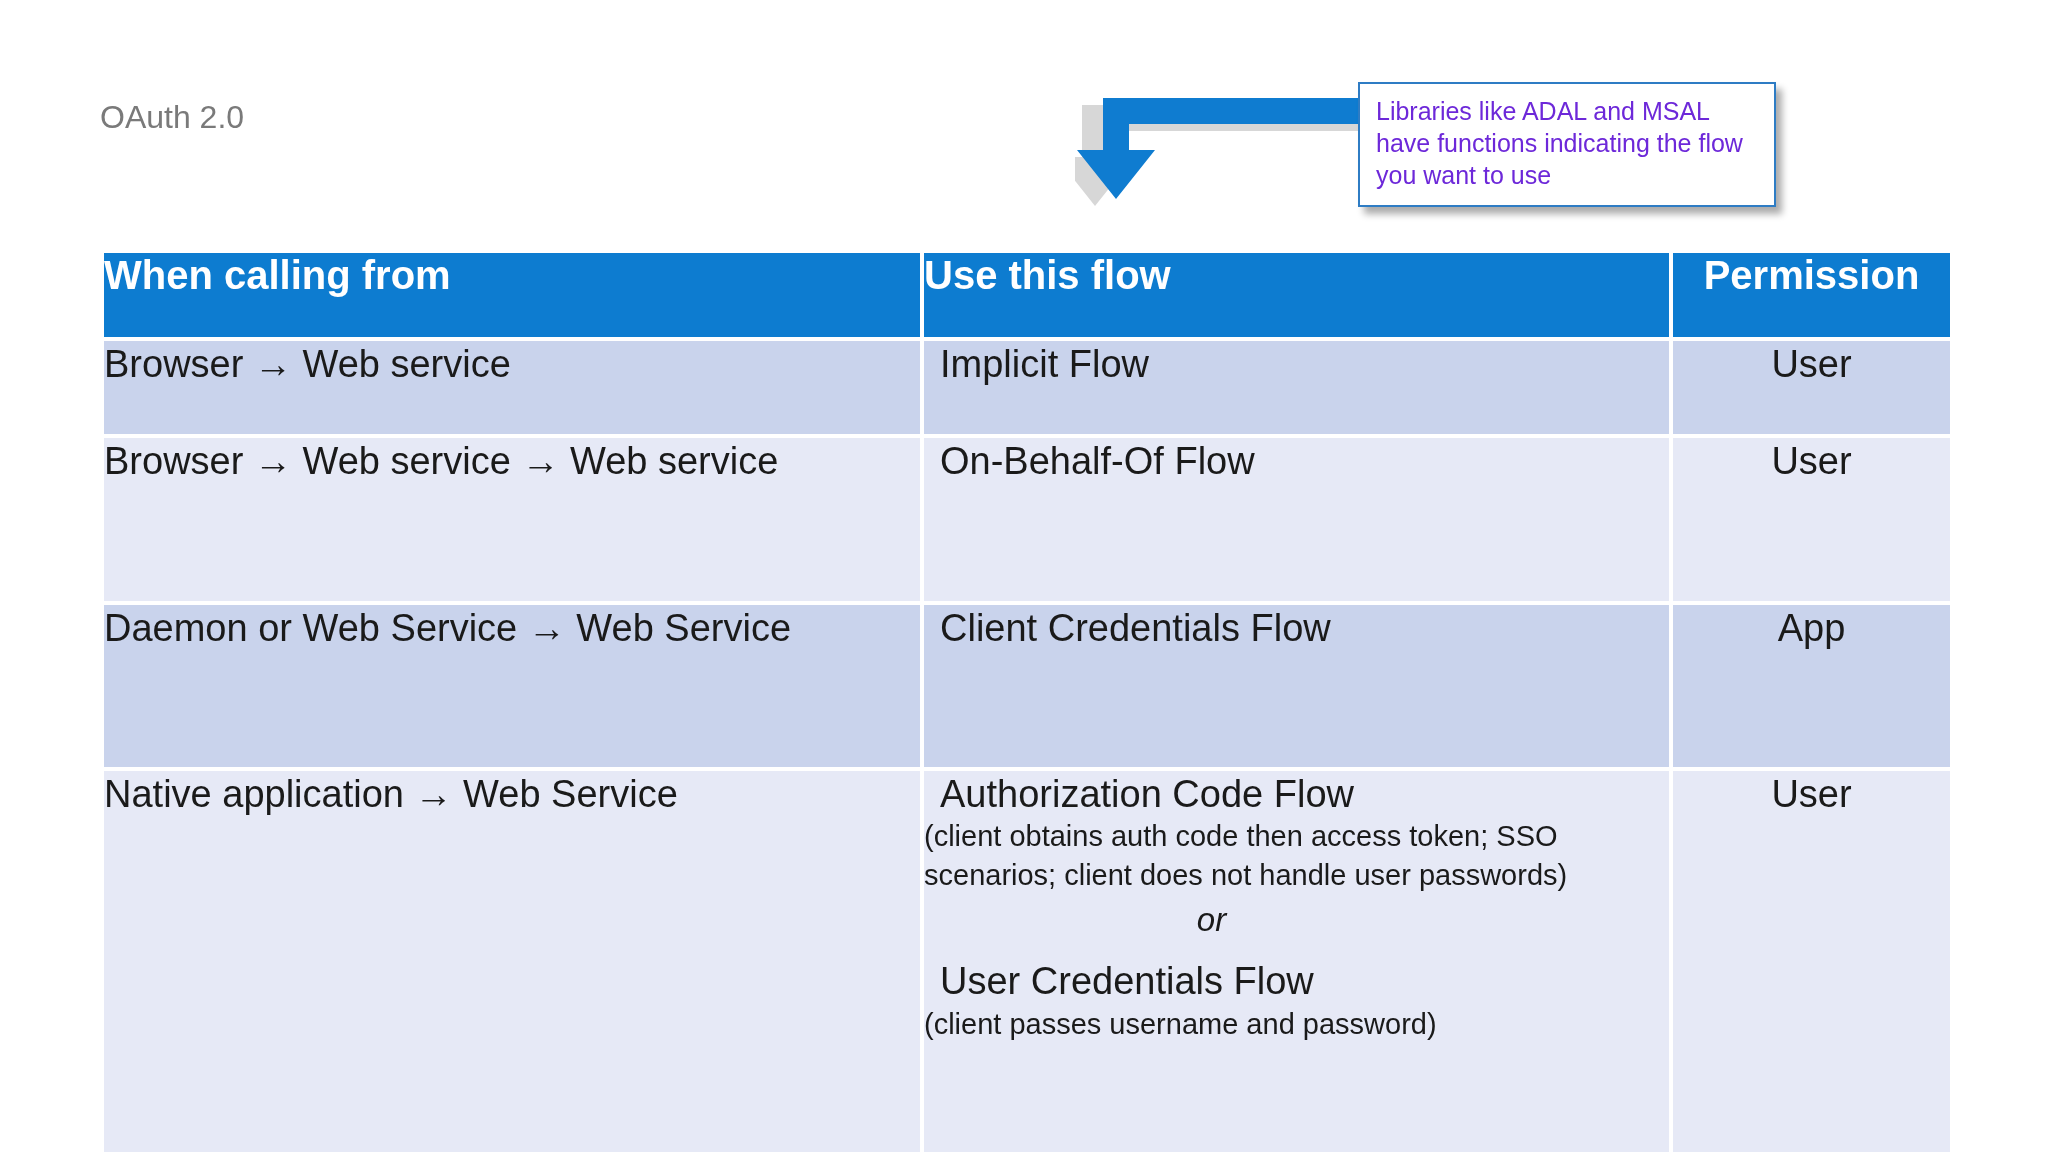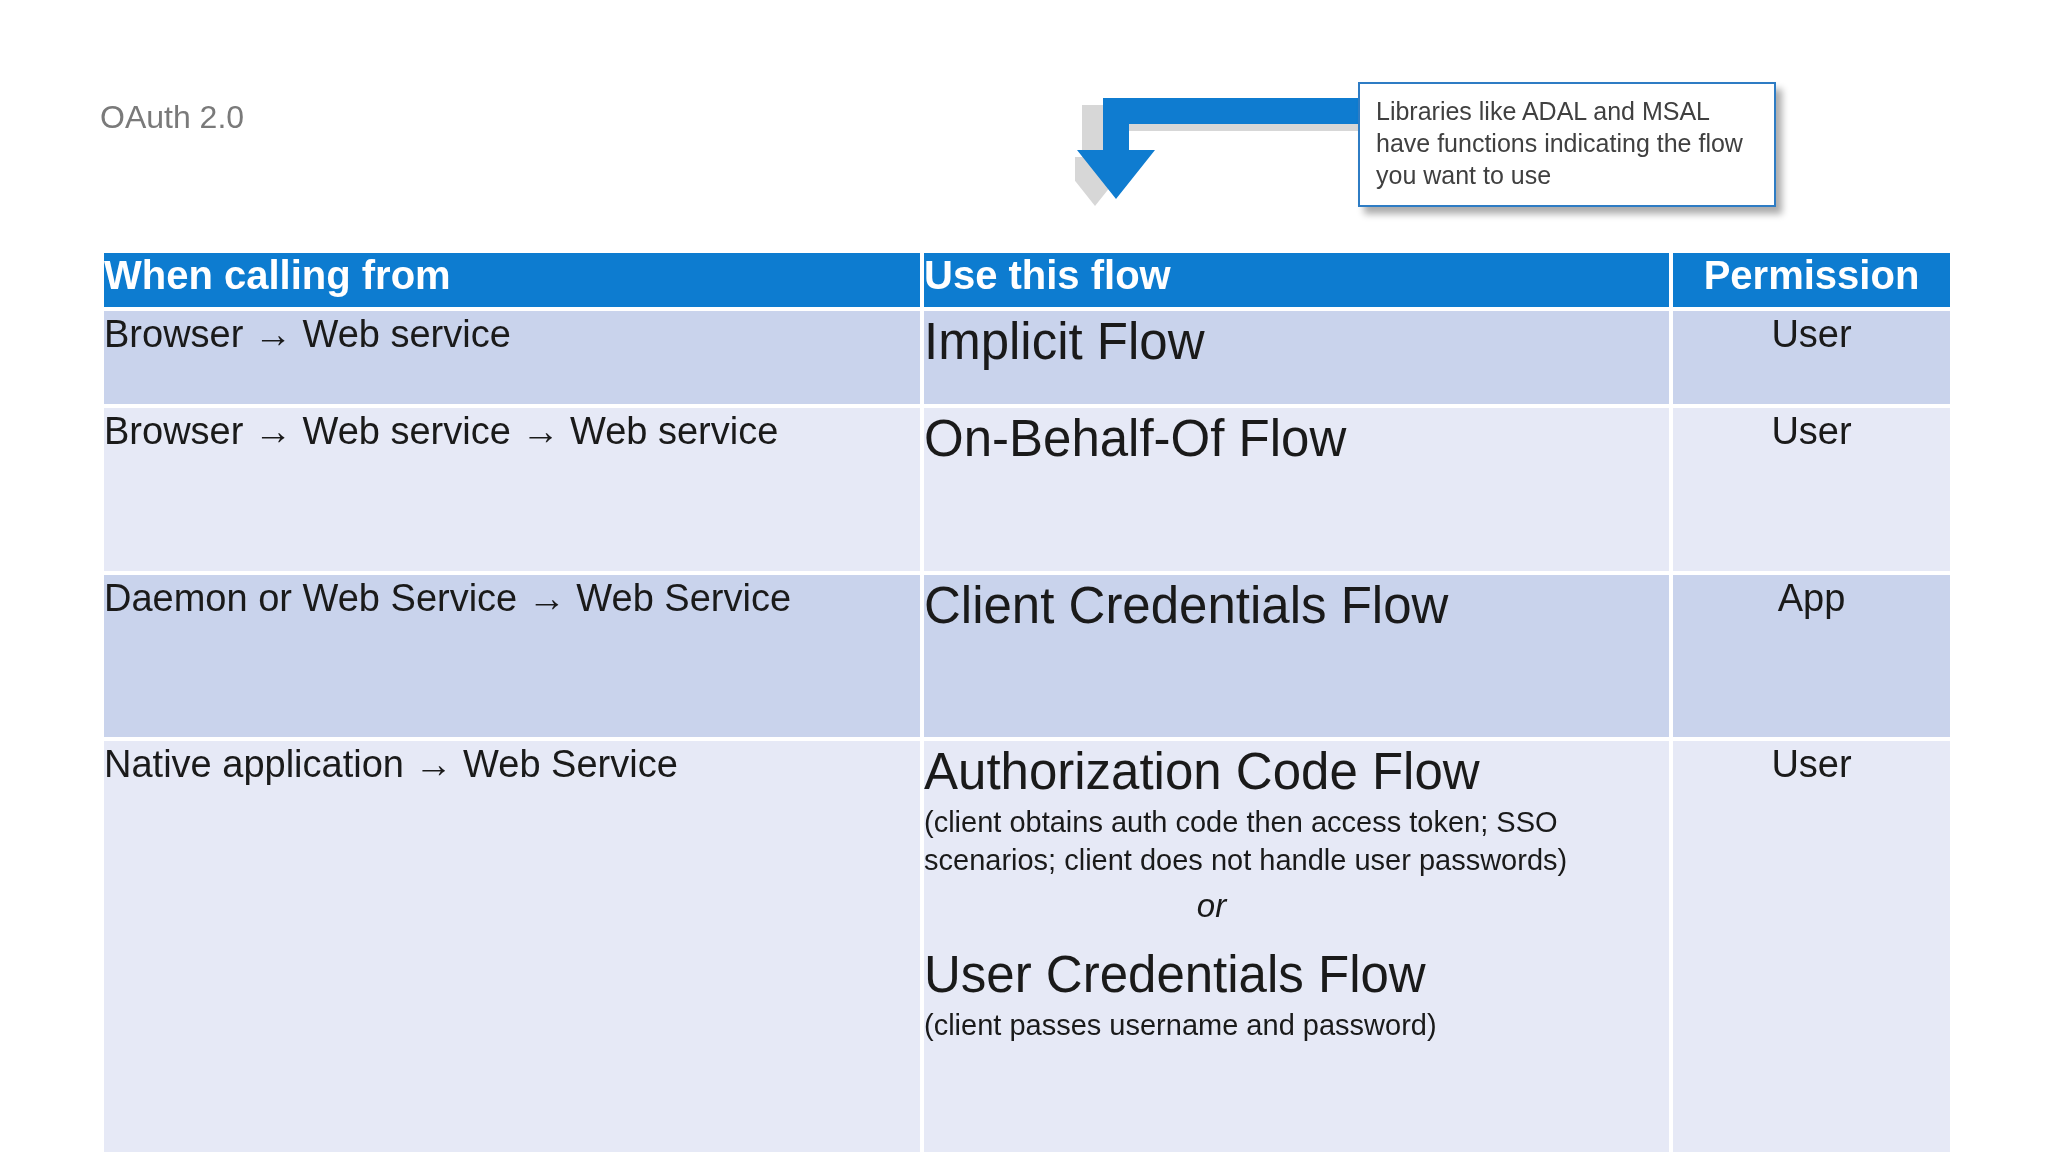--- a/index.html
+++ b/index.html
@@ -57,21 +57,21 @@
     width: 418px;
     box-sizing: border-box;
     background: #ffffff;
     border: 2px solid #2e7cc4;
     padding: 12px 16px 14px 16px;
     box-shadow: 6px 7px 7px rgba(0,0,0,0.33);
   }
   #callout-text {
     font-size: 25px;
     line-height: 1.27;
-    color: #404040;
+    color: #6d28d9;
   }
 
   
   #flow-table {
     position: absolute;
     left: 100px;
     top: 249px;
     width: 1850px;
     border-collapse: separate;
     border-spacing: 4px 4px;
@@ -84,21 +84,21 @@
   }
   .col-a { width: 816px; }
   .col-b { width: 745px; }
   .col-c { width: 277px; }
 
   thead th {
     background: #0d7cd0;
     color: #ffffff;
     font-size: 40px;
     font-weight: 700;
-    height: 54px;
+    height: 84px;
     text-align: left;
     padding: 6px 0 10px 18px;
     box-sizing: border-box;
     white-space: nowrap;
   }
   thead th.center { text-align: center; padding-left: 0; padding-right: 0; }
 
   tbody td {
     font-size: 38px;
     line-height: 1.22;
@@ -109,22 +109,23 @@
   tbody tr.row-dark td { background: #c9d3ec; }
   tbody tr.row-light td { background: #e6e9f6; }
 
   td.perm {
     text-align: center;
     padding-left: 0;
     padding-right: 0;
   }
 
   .flow-title {
-    font-size: 51px;
+    font-size: 38px;
     line-height: 1.22;
+    padding-left: 16px;
   }
   .flow-note {
     font-size: 29px;
     line-height: 1.32;
     color: #1a1a1a;
     margin-top: 0;
   }
   .flow-or {
     font-size: 33px;
     font-style: italic;

